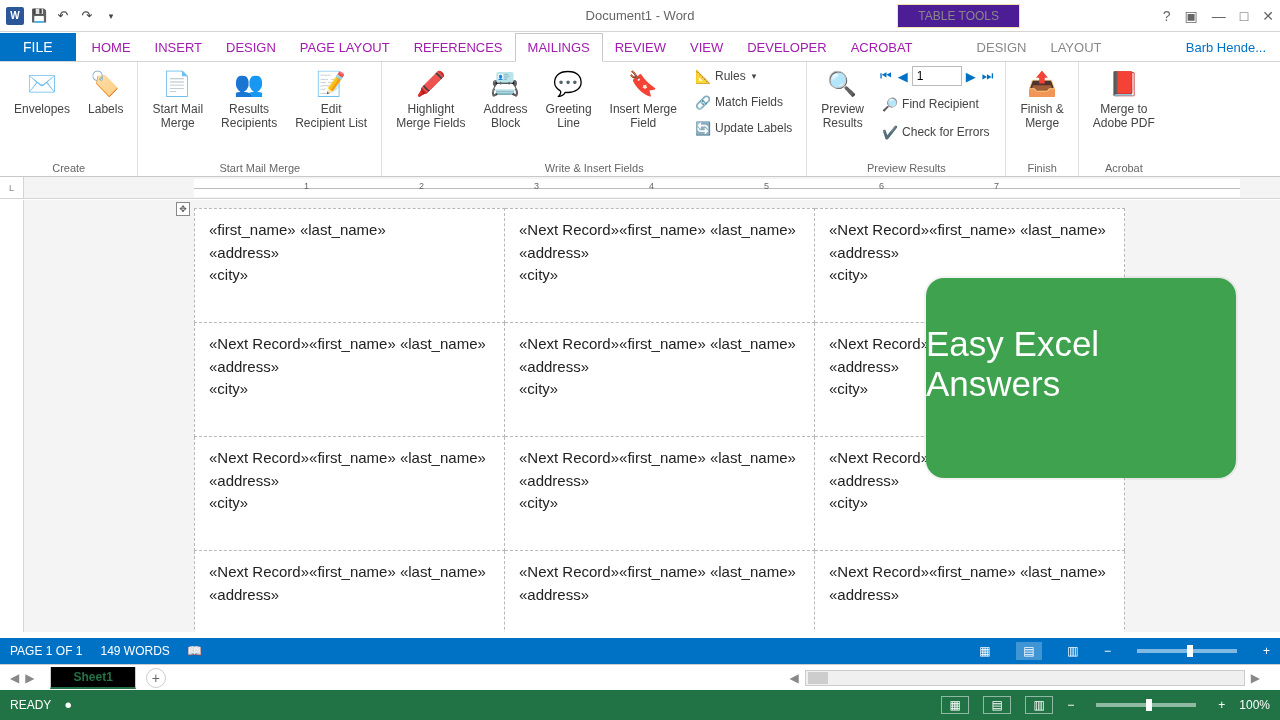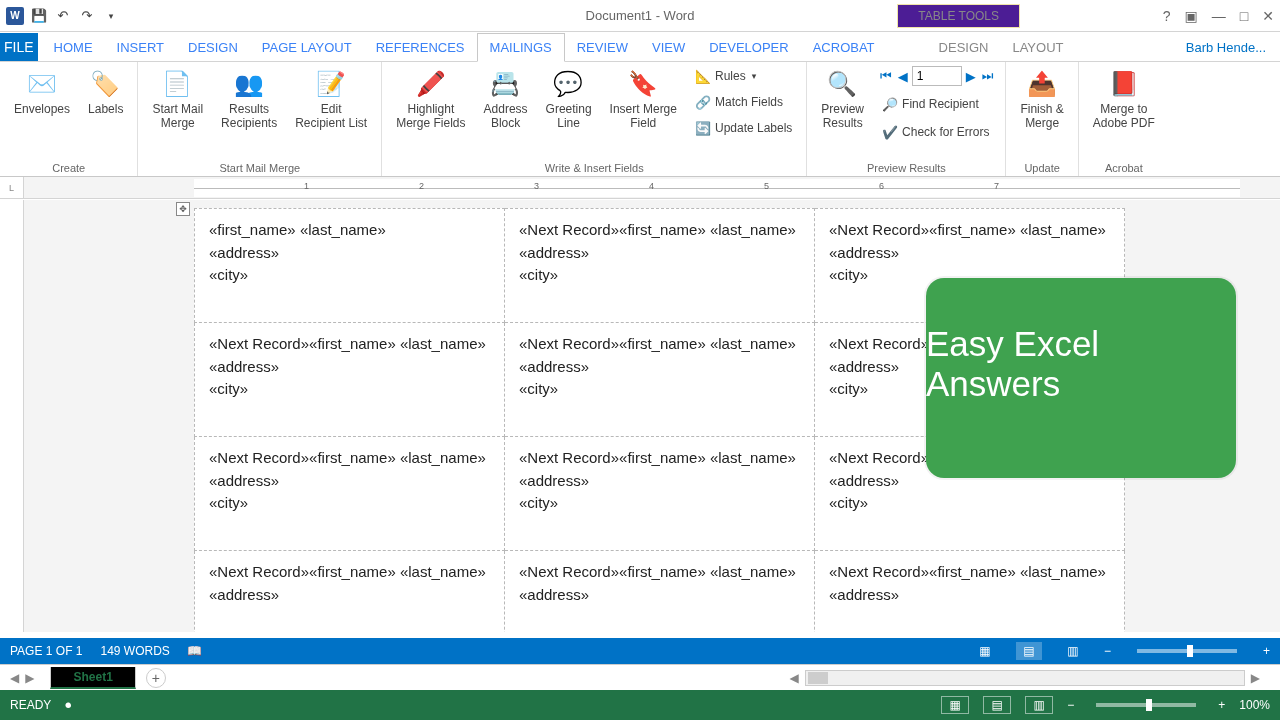--- a/index.html
+++ b/index.html
@@ -10,22 +10,22 @@
 .qat { display: flex; align-items: center; gap: 2px; padding-left: 4px; }
 .qat-icon { width: 22px; height: 22px; display: flex; align-items: center; justify-content: center; font-size: 13px; color: #444; cursor: pointer; }
 .word-icon { width: 18px; height: 18px; background: #2b579a; color: #fff; font-size: 10px; font-weight: bold; display: flex; align-items: center; justify-content: center; border-radius: 2px; }
 .title-center { position: absolute; left: 50%; transform: translateX(-50%); font-size: 13px; color: #666; }
 .title-right-tools { position: absolute; right: 260px; font-size: 12px; color: #888; background: #4c1d95; padding: 4px 20px; border: 1px solid #f0e4a8; }
 .title-controls { position: absolute; right: 6px; display: flex; gap: 14px; align-items: center; color: #666; font-size: 14px; }
 .title-controls span { cursor: pointer; }
 
 
 .tabs-row { height: 30px; display: flex; align-items: flex-end; border-bottom: 1px solid #d4d4d4; font-size: 14px; }
-.tab-file { background: #0072c6; color: #fff; padding: 6px 4px; font-size: 14px; margin-right: 4px; }
-.tab { padding: 6px 12px; color: #3b82f6; cursor: pointer; text-transform: uppercase; font-size: 13px; }
+.tab-file { background: #0072c6; color: #fff; padding: 6px 23px; font-size: 14px; margin-right: 4px; }
+.tab { padding: 6px 12px; color: #a21caf; cursor: pointer; text-transform: uppercase; font-size: 13px; }
 .tab.active { border: 1px solid #c8c8c8; border-bottom: 1px solid #fff; background: #fff; margin-bottom: -1px; }
 .tab.tool { color: #888; }
 .tab-user { margin-left: auto; margin-right: 10px; color: #0072c6; font-size: 13px; padding: 6px 4px; }
 
 
 .ribbon { height: 115px; background: #fff; border-bottom: 1px solid #c8c8c8; display: flex; }
 .ribbon-group { border-right: 1px solid #e0e0e0; padding: 4px 10px 2px 10px; display: flex; flex-direction: column; align-items: center; justify-content: space-between; }
 .ribbon-group-content { display: flex; gap: 10px; flex: 1; align-items: flex-start; }
 .ribbon-group-label { font-size: 11px; color: #666; padding-top: 2px; }
 .rbtn { display: flex; flex-direction: column; align-items: center; gap: 2px; cursor: pointer; padding: 2px 4px; font-size: 12px; color: #444; text-align: center; line-height: 1.2; }
@@ -229,21 +229,21 @@
   </div>
 
   <div class="ribbon-group">
     <div class="ribbon-group-content">
       <div class="rbtn">
         <div class="icon-lg">📤</div>
         <span style="white-space:pre-line;">Finish &amp;
 Merge</span>
       </div>
     </div>
-    <div class="ribbon-group-label">Update</div>
+    <div class="ribbon-group-label">Finish</div>
   </div>
 
   <div class="ribbon-group" style="border-right:none;">
     <div class="ribbon-group-content">
       <div class="rbtn">
         <div class="icon-lg">📕</div>
         <span style="white-space:pre-line;">Merge to
 Adobe PDF</span>
       </div>
     </div>

